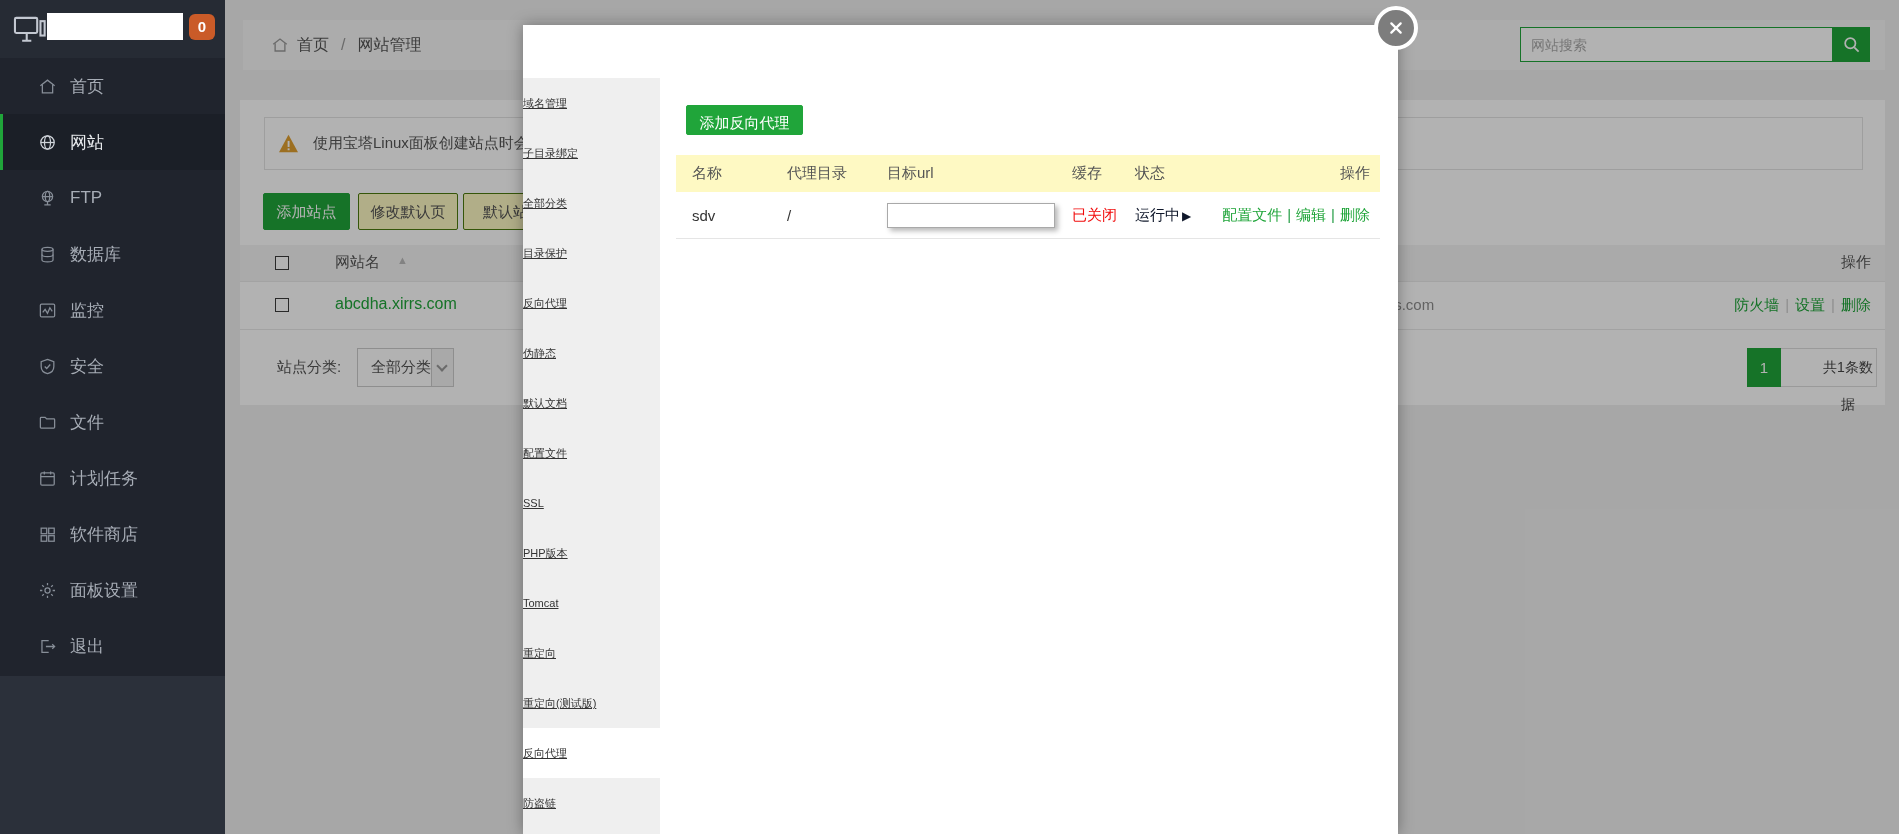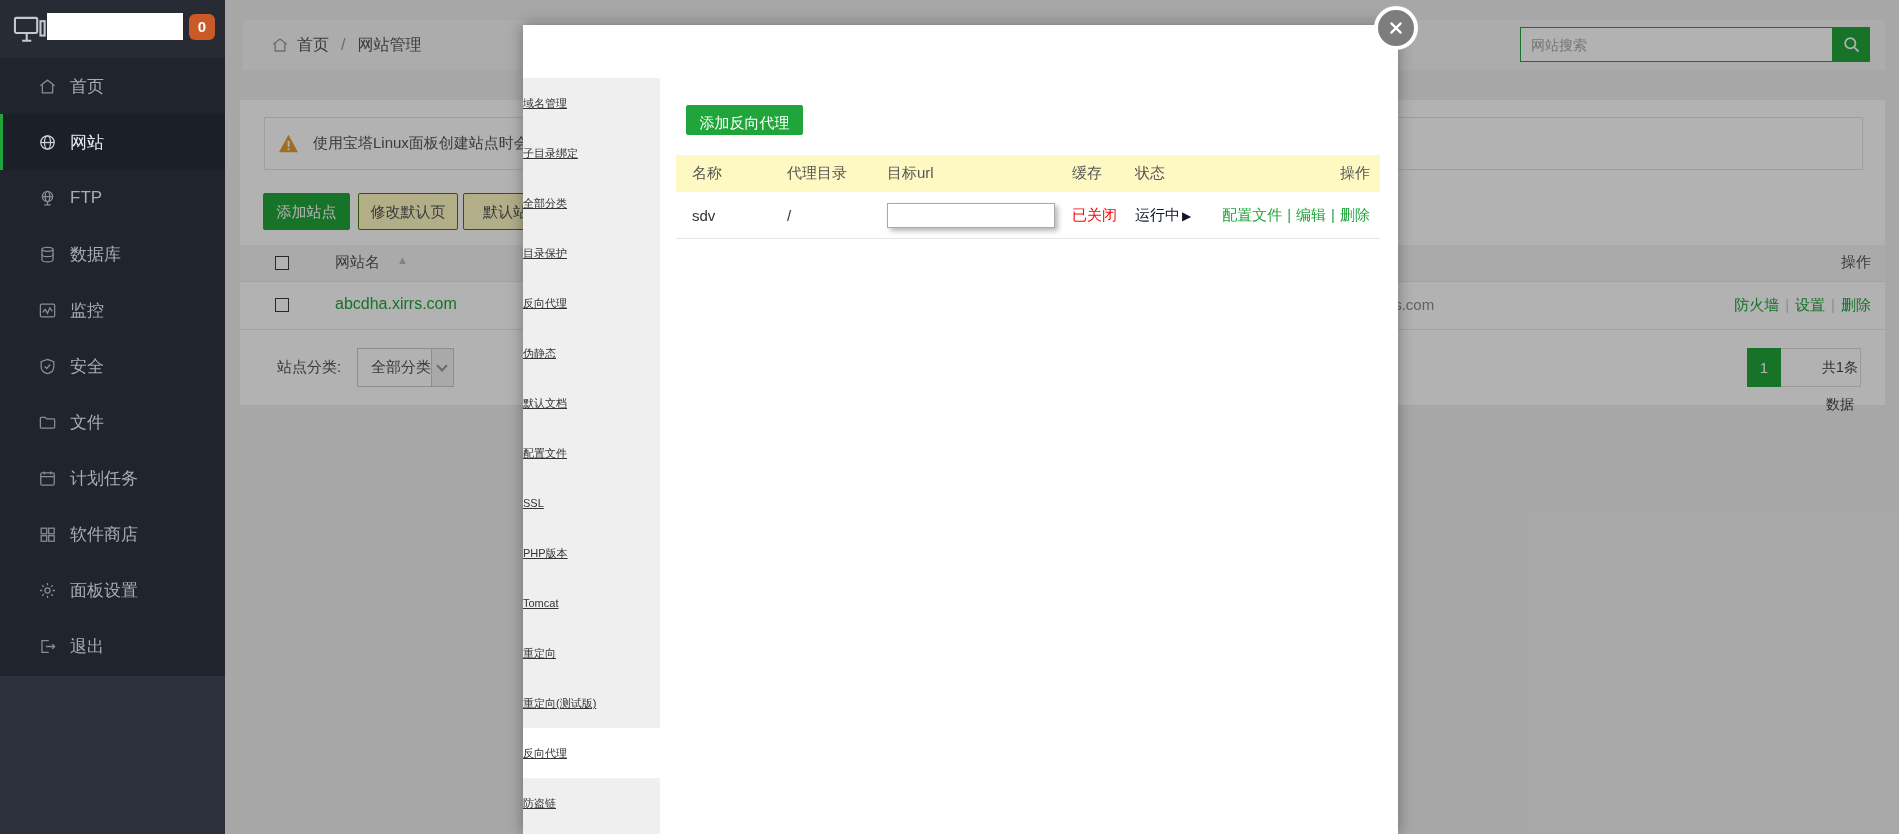--- a/index.html
+++ b/index.html
@@ -89,21 +89,21 @@
   .select-box { position:absolute; left:117px; top:0; width:97px; height:39px;
     border:1px solid #ccc; background:#fff; cursor:pointer; }
   .select-value { position:absolute; left:13px; top:9px; font-size:15px; color:#555; }
   .select-arrow-box { position:absolute; right:0; top:0; width:22px; height:37px;
     background:#f2f2f2; border-left:1px solid #ccc; }
   .chev { position:absolute; left:6px; top:13px; width:8px; height:8px;
     border-right:2px solid #999; border-bottom:2px solid #999; transform:rotate(45deg); }
   .page-btn { position:absolute; left:1507px; top:0; width:34px; height:39px;
     background:#20a53a; color:#fff; font-size:15px; text-align:center; line-height:39px;
     cursor:pointer; }
-  .page-count { position:absolute; left:1541px; top:0; width:80px; height:39px;
+  .page-count { position:absolute; left:1541px; top:0; width:96px; height:39px;
     background:#fff; border:1px solid #ddd; border-left:none; color:#444; font-size:14px;
     text-align:center; line-height:37px;padding-left:39px; }
 
   
   .overlay { position:absolute; left:225px; top:0; right:0; bottom:0;
     background:rgba(0,0,0,0.30); z-index:40; }
 
   
   .modal { position:absolute; left:523px; top:25px; width:875px; height:809px;
     background:#fff; z-index:100; box-shadow:0 0 14px rgba(0,0,0,0.35); }

